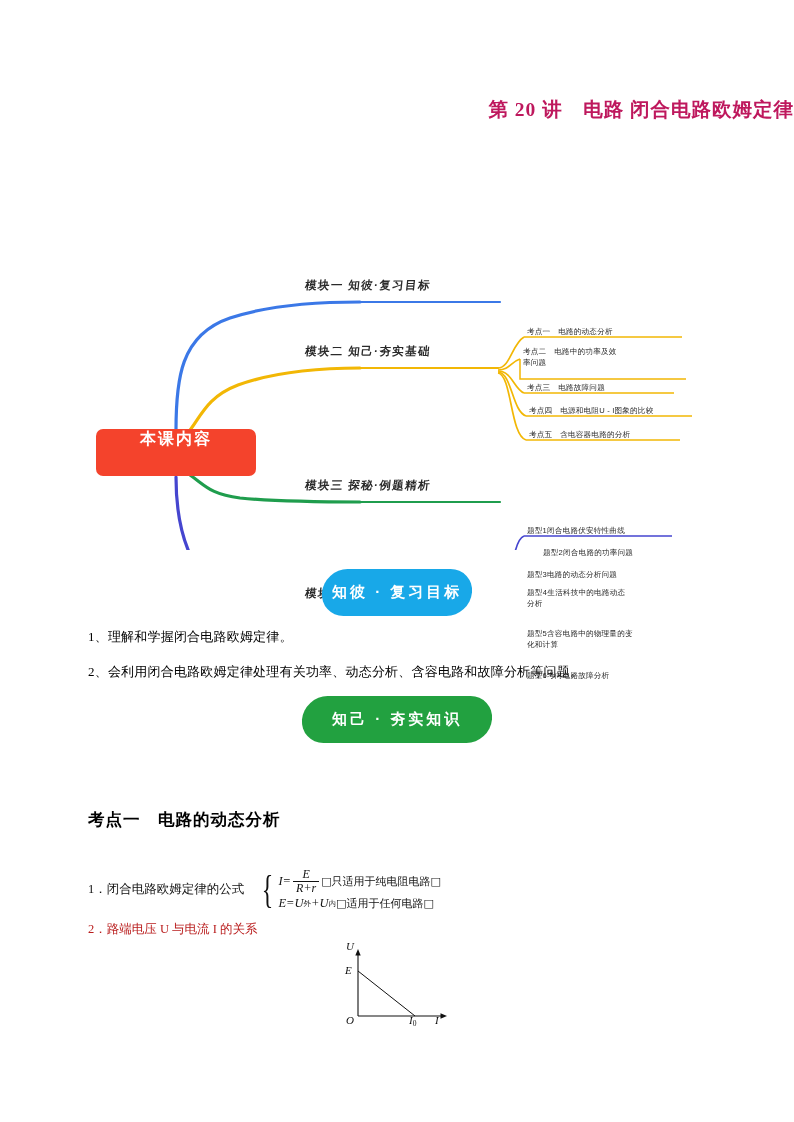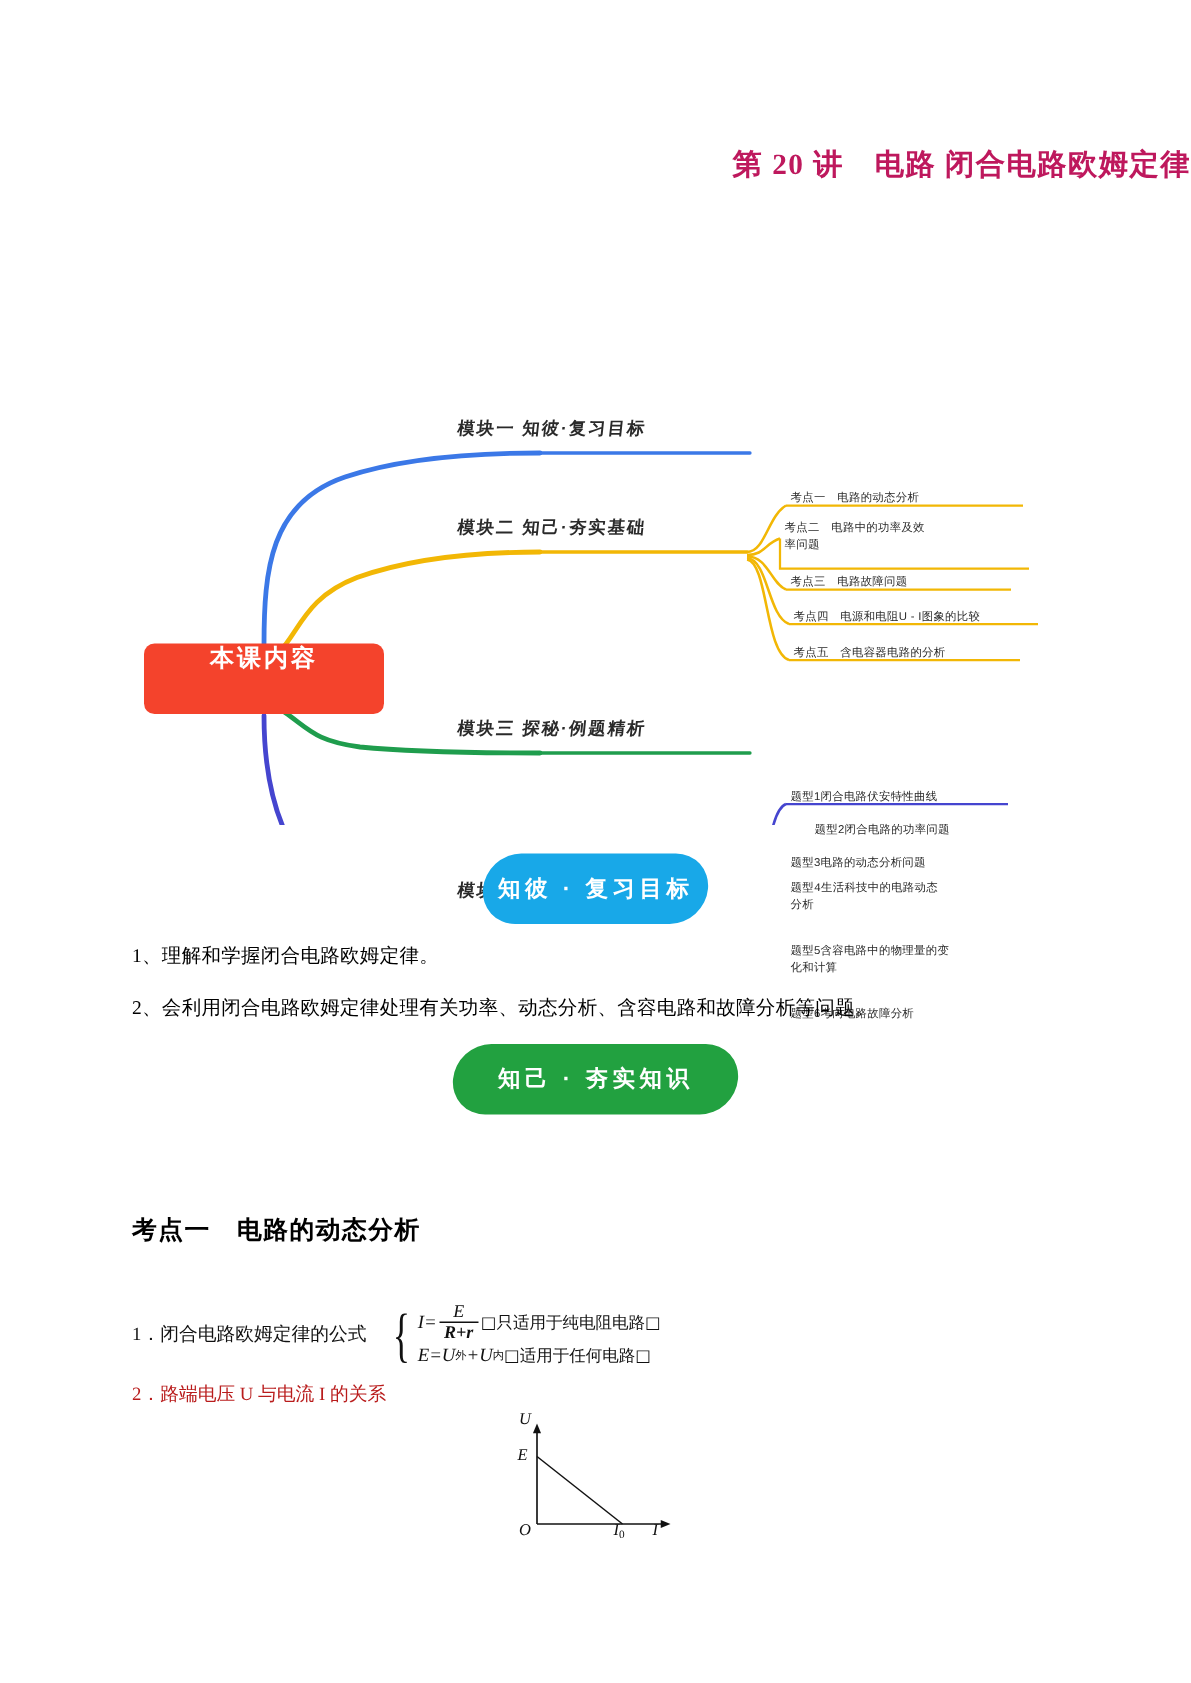--- a/index.html
+++ b/index.html
@@ -155,21 +155,21 @@
   .eq { display: flex; align-items: center; white-space: nowrap; font-size: 12.5px; }
   .frac {
     display: inline-flex;
     flex-direction: column;
     align-items: center;
     vertical-align: middle;
     margin: 0 2px;
     line-height: 1.05;
   }
   .frac .num { font-style: italic; font-size: 12px; padding: 0 3px; }
-  .frac .den { font-style: italic; font-size: 12px; border-top: 1px solid #111; padding: 0 3px; font-weight: bold; }
+  .frac .den { font-style: italic; font-size: 12px; border-top: 1px solid #111; padding: 0 3px; }
   .ital { font-style: italic; }
   .sub { font-size: 7.5px; vertical-align: -2px; font-style: normal; }
   .box-ch { font-family: "DejaVu Sans", sans-serif; font-size: 11px; }
 
   .item2 {
     position: absolute;
     left: 88px;
     top: 921px;
     font-family: "Liberation Serif", serif;
     font-size: 12.5px;

